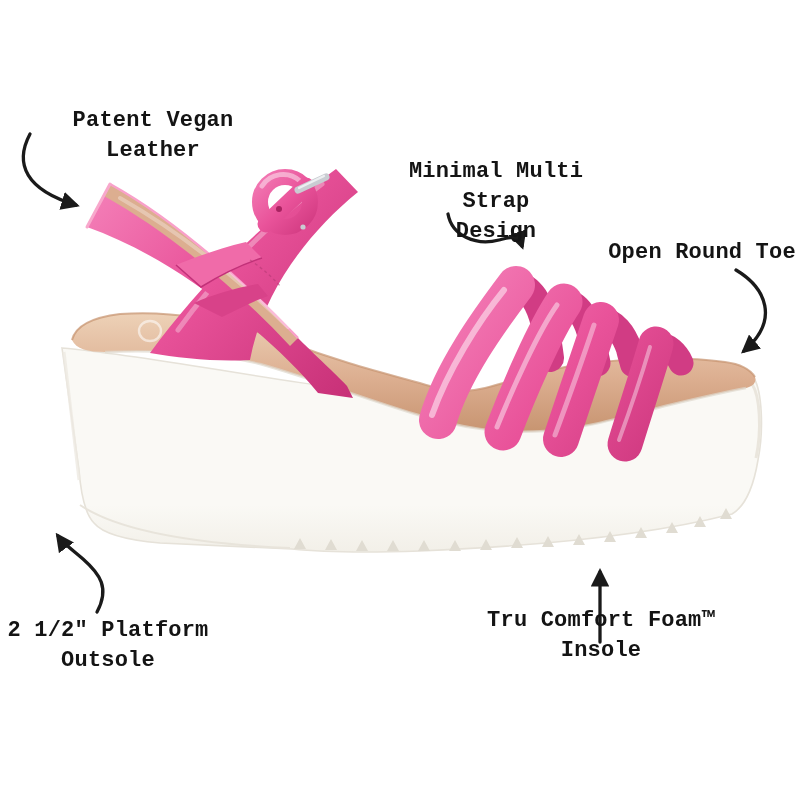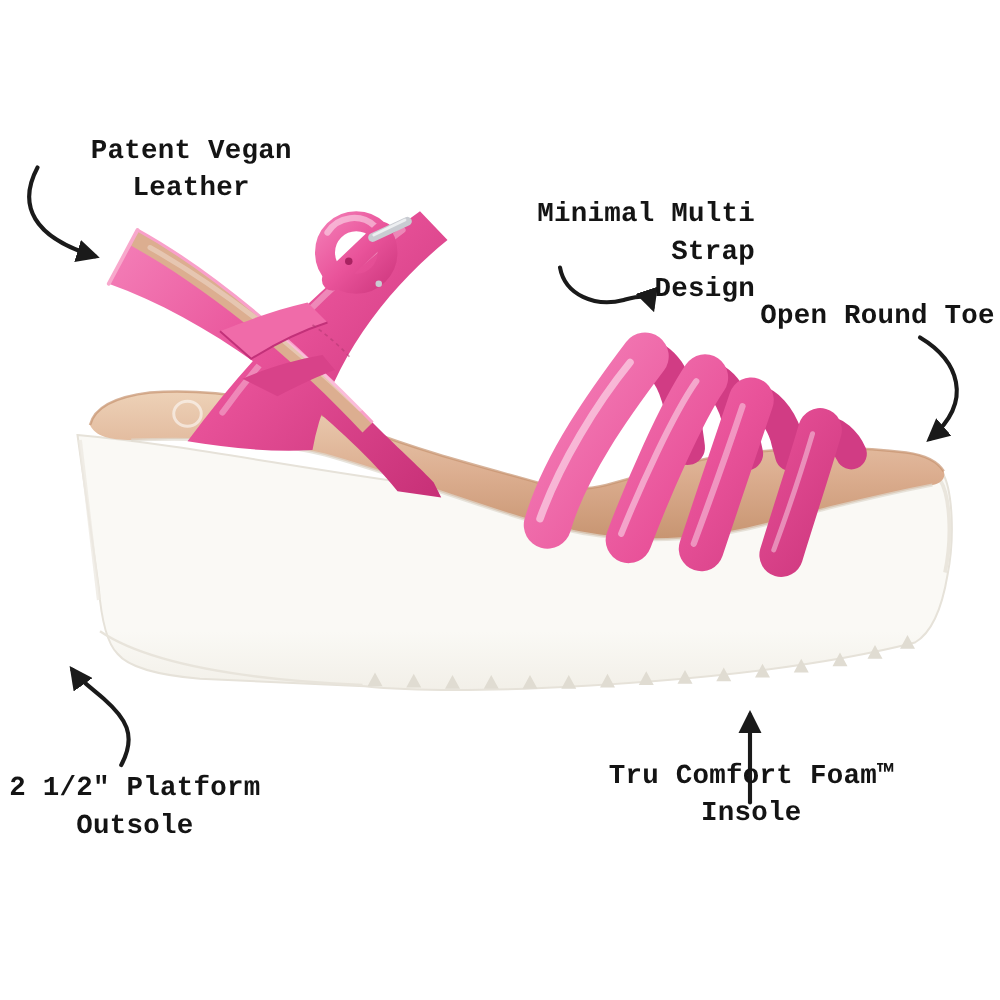--- a/index.html
+++ b/index.html
@@ -10,21 +10,21 @@
     padding-left:12px;
   }
   .stage svg{position:absolute;left:0;top:0;}
   .callout{
     position:absolute;
     font-weight:700;font-size:22px;line-height:30px;
     color:var(--text,#141414);
     text-align:center;white-space:pre-line;letter-spacing:.2px;
   }
   .lbl-patent{left:23px;top:106px;width:260px;}
-  .lbl-straps{left:364px;top:157px;width:240px;text-align:right;}
+  .lbl-straps{left:376px;top:157px;width:240px;}
   .lbl-toe{left:592px;top:238px;width:220px;}
   .lbl-outsole{left:0px;top:616px;width:216px;}
   .lbl-insole{left:470px;top:606px;width:262px;}
 
   
   .st-pl{stop-color:var(--strap-pink-light,#f584bb);}
   .st-p{stop-color:var(--strap-pink,#e9539a);}
   .st-pd{stop-color:var(--strap-pink-dark,#c73077);}
   .st-tl{stop-color:var(--insole-tan-light,#eed3b9);}
   .st-t{stop-color:var(--insole-tan,#dcae90);}

